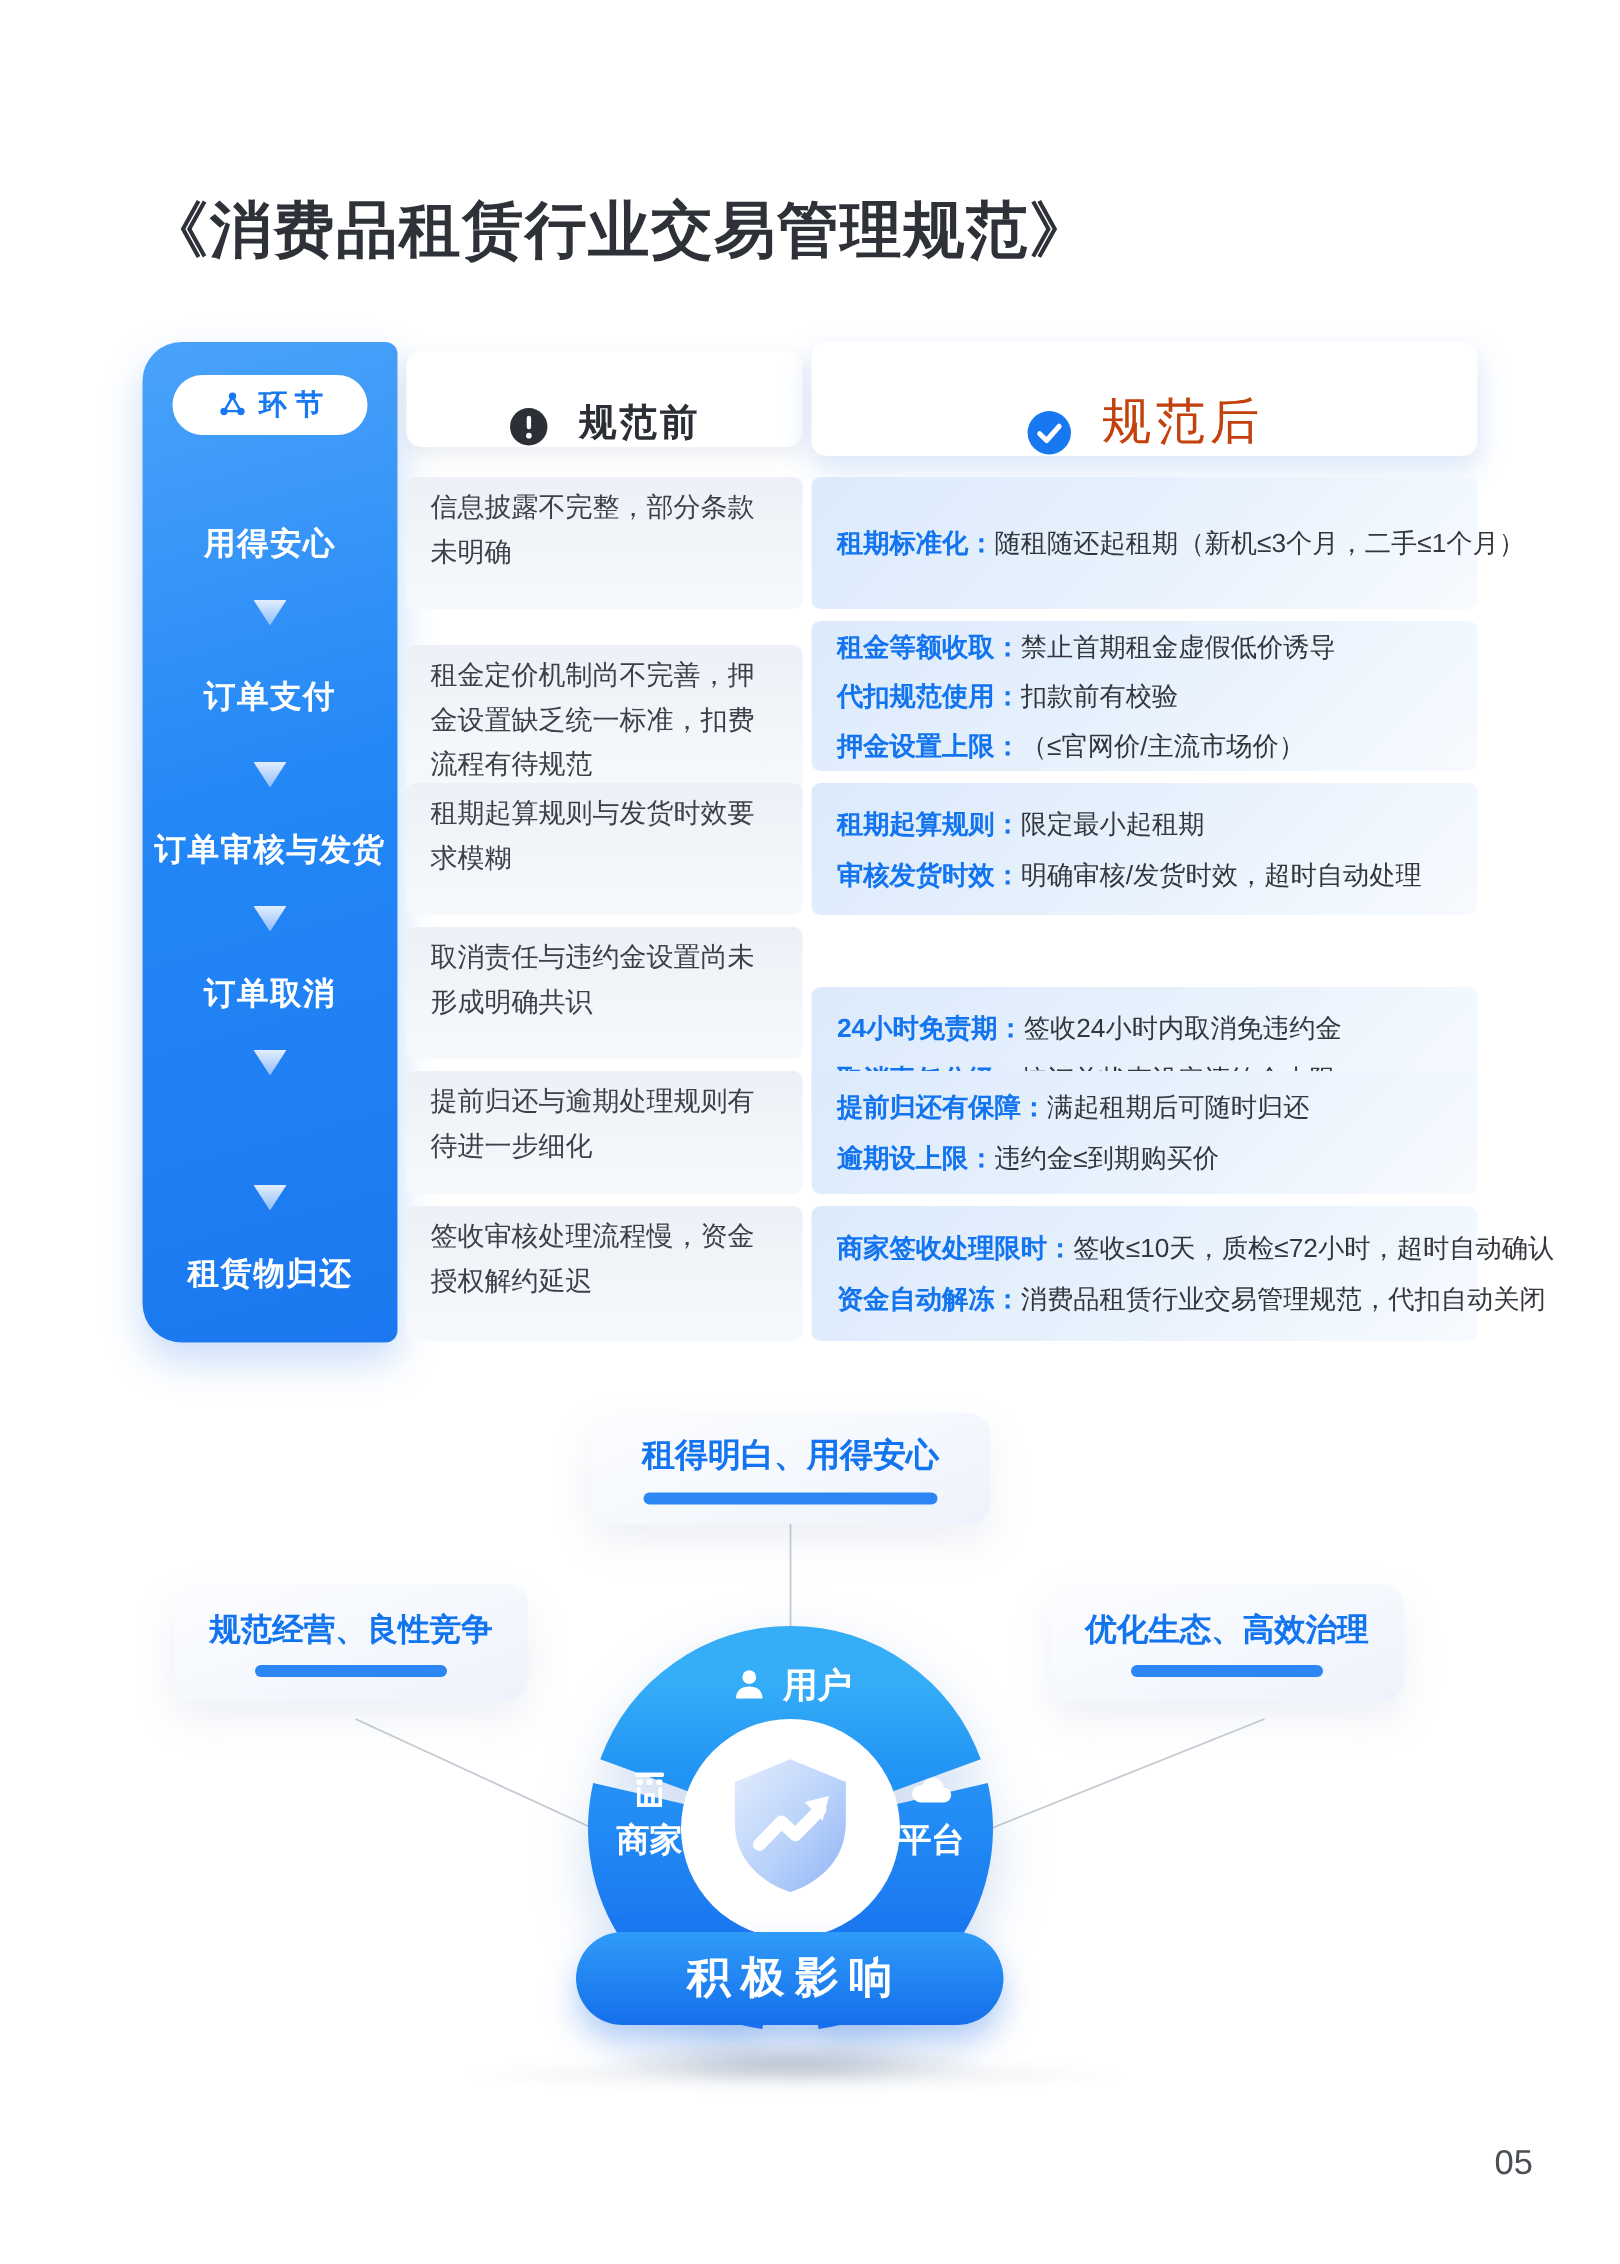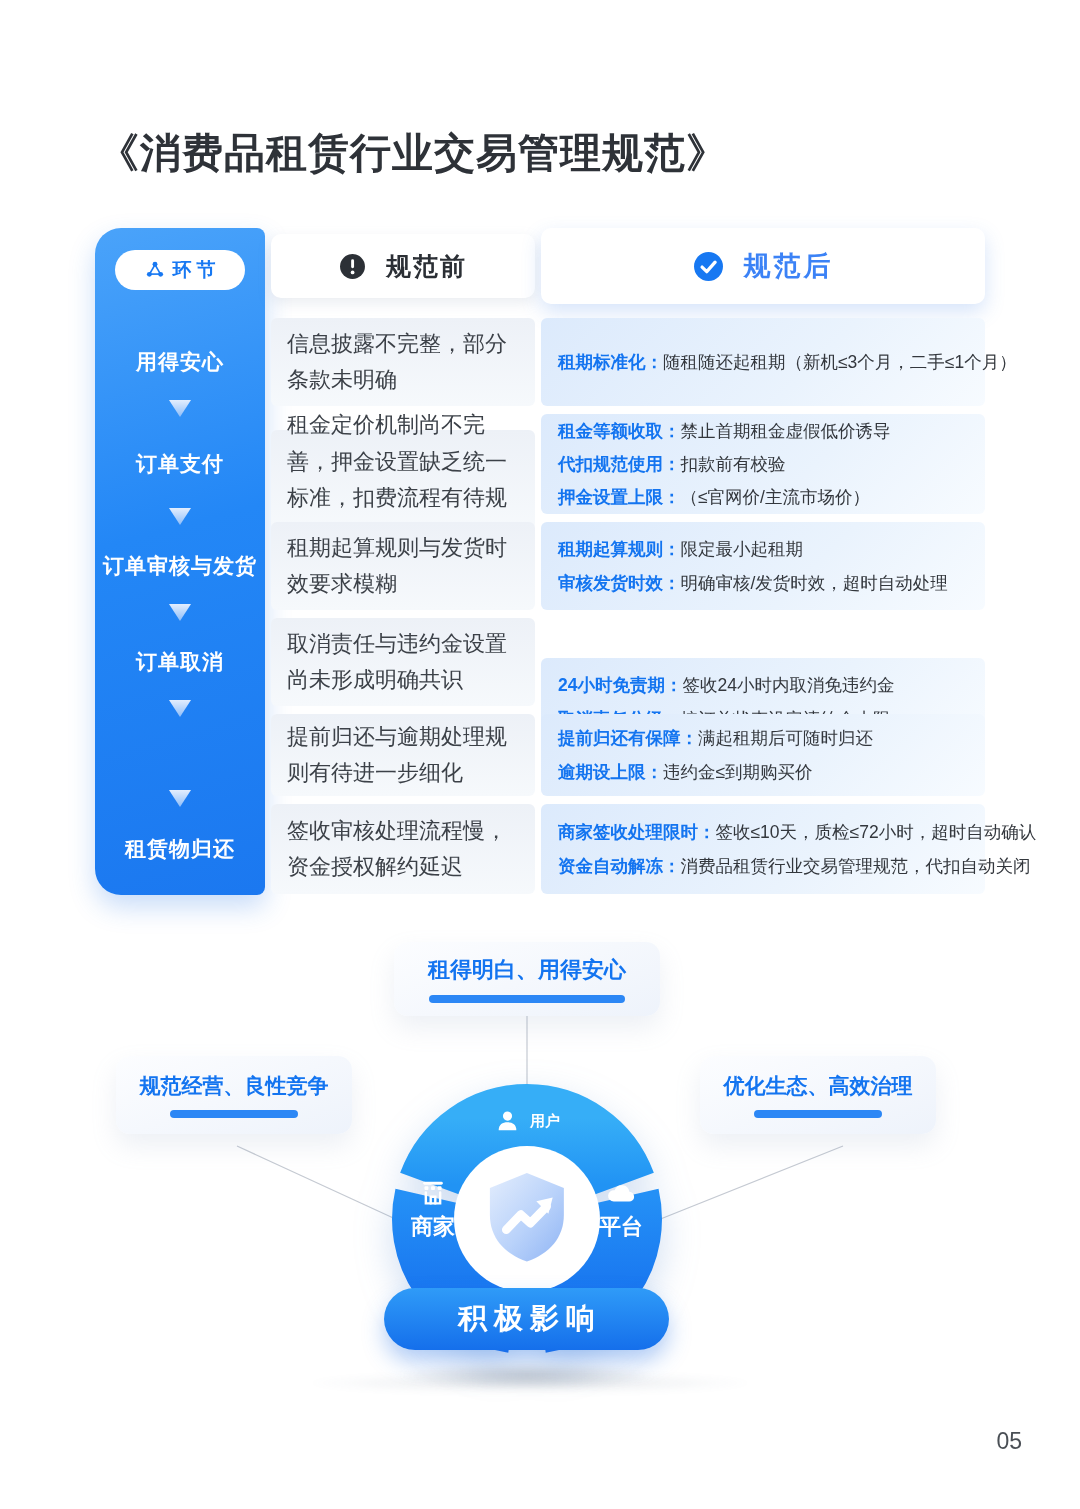--- a/index.html
+++ b/index.html
@@ -23,32 +23,32 @@
               display:flex;align-items:center;justify-content:center;gap:8px;}
   .stage-pill span{color:#1778f2;font-weight:800;font-size:19px;letter-spacing:5px;margin-right:-5px;}
   .stage{position:absolute;left:0;width:170px;display:flex;align-items:center;
          justify-content:center;color:#ffffff;font-weight:800;font-size:21px;
          letter-spacing:1px;text-align:center;padding:0 4px;box-sizing:border-box;}
   .flow-arrow{position:absolute;left:74px;width:22px;height:17px;
               clip-path:polygon(0 0,100% 0,50% 100%);
               background:linear-gradient(180deg,#e3eefe 0%,#8dbdf9 100%);}
 
   .hdr{position:absolute;background:#ffffff;border-radius:10px;display:flex;
-       align-items:center;justify-content:center;gap:20px;}
+       align-items:flex-end;justify-content:center;gap:20px;}
   .hdr-before{left:176px;top:6px;width:264px;height:64px;
               box-shadow:0 5px 14px rgba(140,155,180,.18);}
   .hdr-before span{color:#2b2f35;font-weight:700;font-size:25px;letter-spacing:2px;}
   .hdr-after{left:446px;top:0;width:444px;height:76px;
              box-shadow:0 8px 20px rgba(70,130,230,.22);}
-  .hdr-after span{color:#3b82f6;font-weight:700;font-size:27px;letter-spacing:3px;}
+  .hdr-after span{color:#c2410c;font-weight:400;font-size:33px;letter-spacing:3px;}
 
   .cell{position:absolute;box-sizing:border-box;border-radius:6px;}
-  .cell.before{left:176px;width:264px;display:flex;align-items:center;
+  .cell.before{left:176px;width:264px;display:flex;align-items:flex-start;
                padding:6px 16px;background:linear-gradient(180deg,#edf1f7 0%,#f6f9fc 100%);
-               color:#3c4148;font-size:22px;line-height:1.65;}
+               color:#3c4148;font-size:18px;line-height:1.65;}
   .cell.after{left:446px;width:444px;display:flex;flex-direction:column;
               justify-content:center;gap:7px;padding:8px 17px;
               background:linear-gradient(135deg,#dceafc 0%,#eaf3fd 60%,#f7fbff 100%);}
   .aline{display:flex;align-items:baseline;font-size:17.5px;line-height:1.5;white-space:nowrap;}
   .aline b{color:#1374f0;font-weight:800;flex:none;}
   .aline span{color:#33373d;}
 
   
   .connectors{position:absolute;left:0;top:930px;width:1080px;height:330px;pointer-events:none;}
 
@@ -65,21 +65,21 @@
   .benefit.left .btext{font-size:21px;}
   .benefit.left .bar{width:128px;}
   .benefit.right{left:700px;top:1056px;width:236px;height:78px;}
   .benefit.right .btext{font-size:21px;}
   .benefit.right .bar{width:128px;}
 
   .donut{position:absolute;left:382px;top:1074px;width:290px;height:290px;
          filter:drop-shadow(0 14px 18px rgba(90,140,210,.28));}
 
   .role{position:absolute;color:#ffffff;font-weight:800;display:flex;align-items:center;}
-  .role-top{left:447px;top:1108px;width:160px;justify-content:center;gap:9px;font-size:15px;}
+  .role-top{left:447px;top:1108px;width:160px;justify-content:center;gap:9px;font-size:23px;}
   .role-col{flex-direction:column;gap:4px;font-size:22px;width:86px;justify-content:center;}
   .role-left{left:390px;top:1178px;}
   .role-right{left:578px;top:1178px;}
 
   .impact{position:absolute;left:384px;top:1288px;width:285px;height:62px;
           border-radius:31px;background:linear-gradient(180deg,#2f9bf8 0%,#156feb 100%);
           display:flex;align-items:center;justify-content:center;
           color:#ffffff;font-weight:800;font-size:29px;letter-spacing:7px;text-indent:7px;
           box-shadow:0 12px 22px rgba(40,115,230,.35);}
   .reflection{position:absolute;left:398px;top:1362px;width:258px;height:26px;

